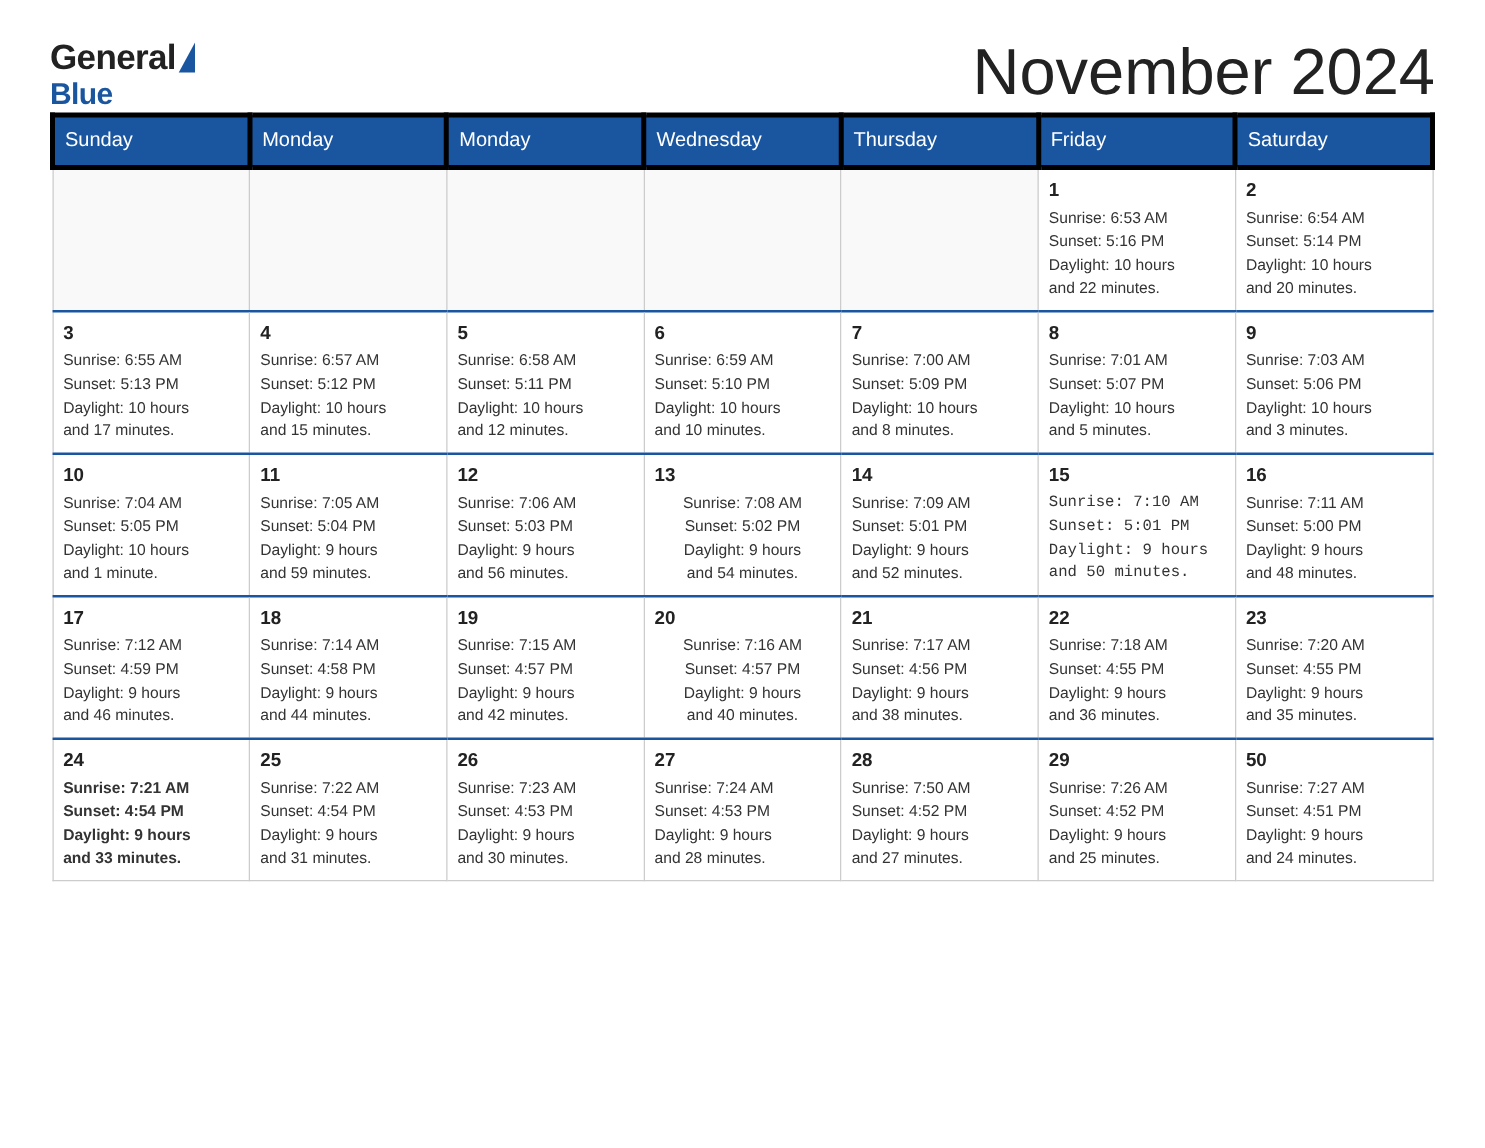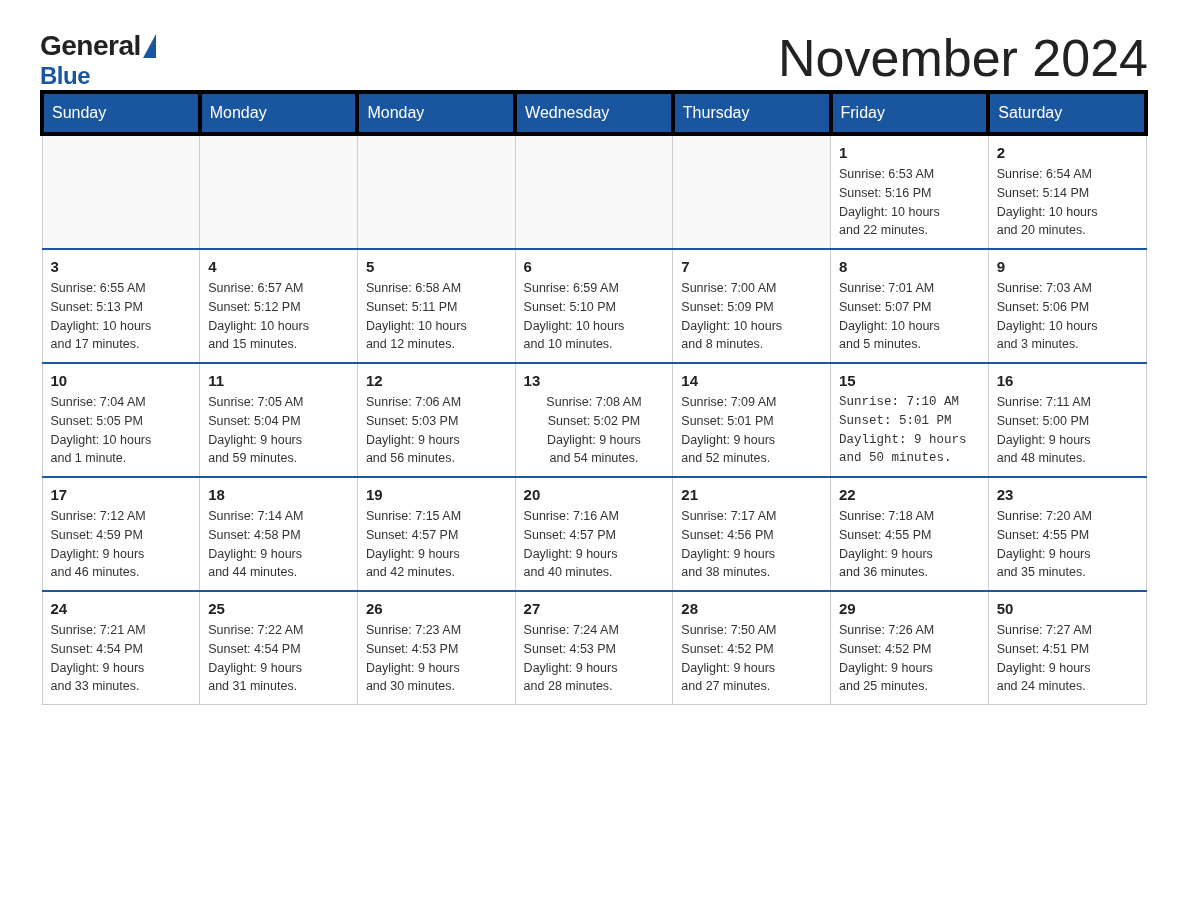--- a/index.html
+++ b/index.html
@@ -262,21 +262,21 @@
         </td>
         <td>
           <div class="day-num">19</div>
           <div class="day-info" style="white-space: pre-line;">Sunrise: 7:15 AM
 Sunset: 4:57 PM
 Daylight: 9 hours
 and 42 minutes.</div>
         </td>
         <td>
           <div class="day-num">20</div>
-          <div class="day-info" style="white-space: pre-line;">Sunrise: 7:16 AM
+          <div class="day-info" style="white-space: pre-line; text-align: center;">Sunrise: 7:16 AM
 Sunset: 4:57 PM
 Daylight: 9 hours
 and 40 minutes.</div>
         </td>
         <td>
           <div class="day-num">21</div>
           <div class="day-info" style="white-space: pre-line;">Sunrise: 7:17 AM
 Sunset: 4:56 PM
 Daylight: 9 hours
 and 38 minutes.</div>
@@ -292,21 +292,21 @@
           <div class="day-num">23</div>
           <div class="day-info" style="white-space: pre-line;">Sunrise: 7:20 AM
 Sunset: 4:55 PM
 Daylight: 9 hours
 and 35 minutes.</div>
         </td>
       </tr>
       <tr>
         <td>
           <div class="day-num">24</div>
-          <div class="day-info" style="white-space: pre-line;">Sunrise: 7:21 AM
+          <div class="day-info" style="white-space: pre-line; font-weight: bold;">Sunrise: 7:21 AM
 Sunset: 4:54 PM
 Daylight: 9 hours
 and 33 minutes.</div>
         </td>
         <td>
           <div class="day-num">25</div>
           <div class="day-info" style="white-space: pre-line;">Sunrise: 7:22 AM
 Sunset: 4:54 PM
 Daylight: 9 hours
 and 31 minutes.</div>

